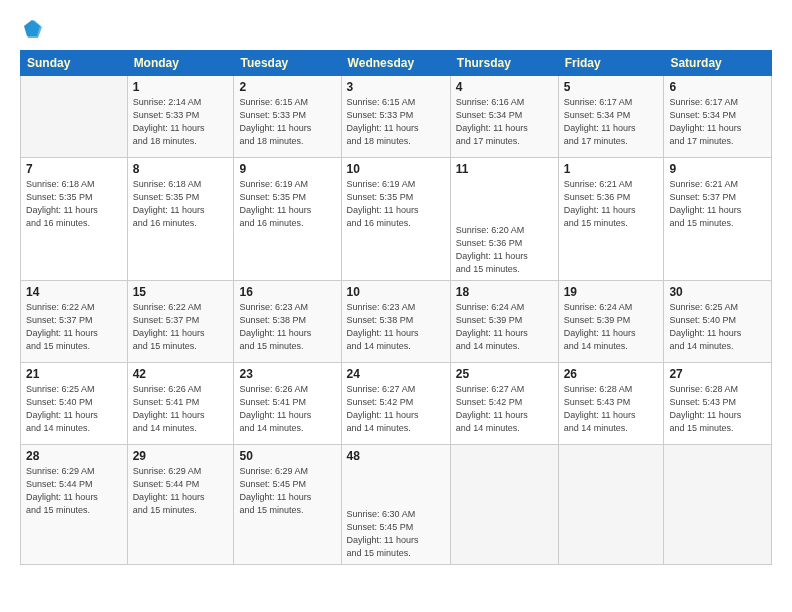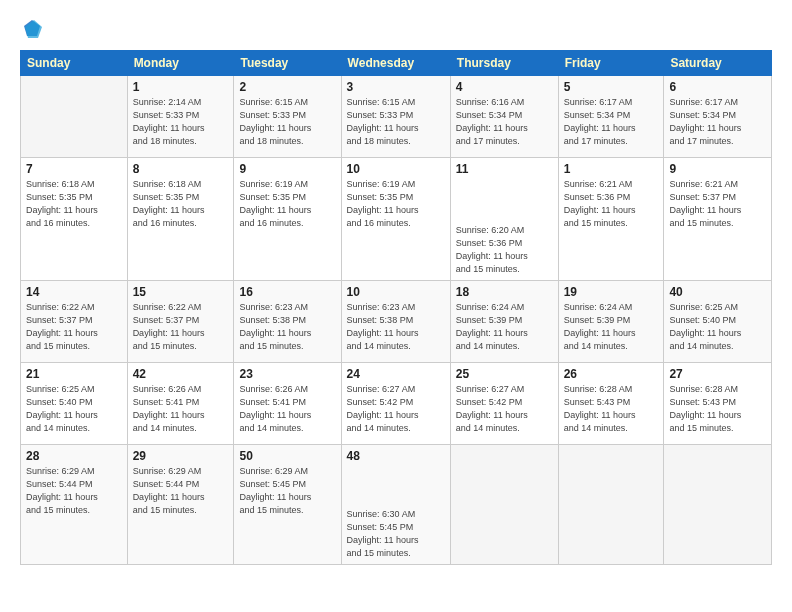--- a/index.html
+++ b/index.html
@@ -266,21 +266,21 @@
 and 14 minutes.</div>
           </td>
           <td>
             <span class="day-num">19</span>
             <div class="day-info" style="white-space: pre-line;">Sunrise: 6:24 AM
 Sunset: 5:39 PM
 Daylight: 11 hours
 and 14 minutes.</div>
           </td>
           <td>
-            <span class="day-num">40</span>
+            <span class="day-num">30</span>
             <div class="day-info" style="white-space: pre-line;">Sunrise: 6:25 AM
 Sunset: 5:40 PM
 Daylight: 11 hours
 and 14 minutes.</div>
           </td>
         </tr>
         <tr>
           <td>
             <span class="day-num">21</span>
             <div class="day-info" style="white-space: pre-line;">Sunrise: 6:25 AM

